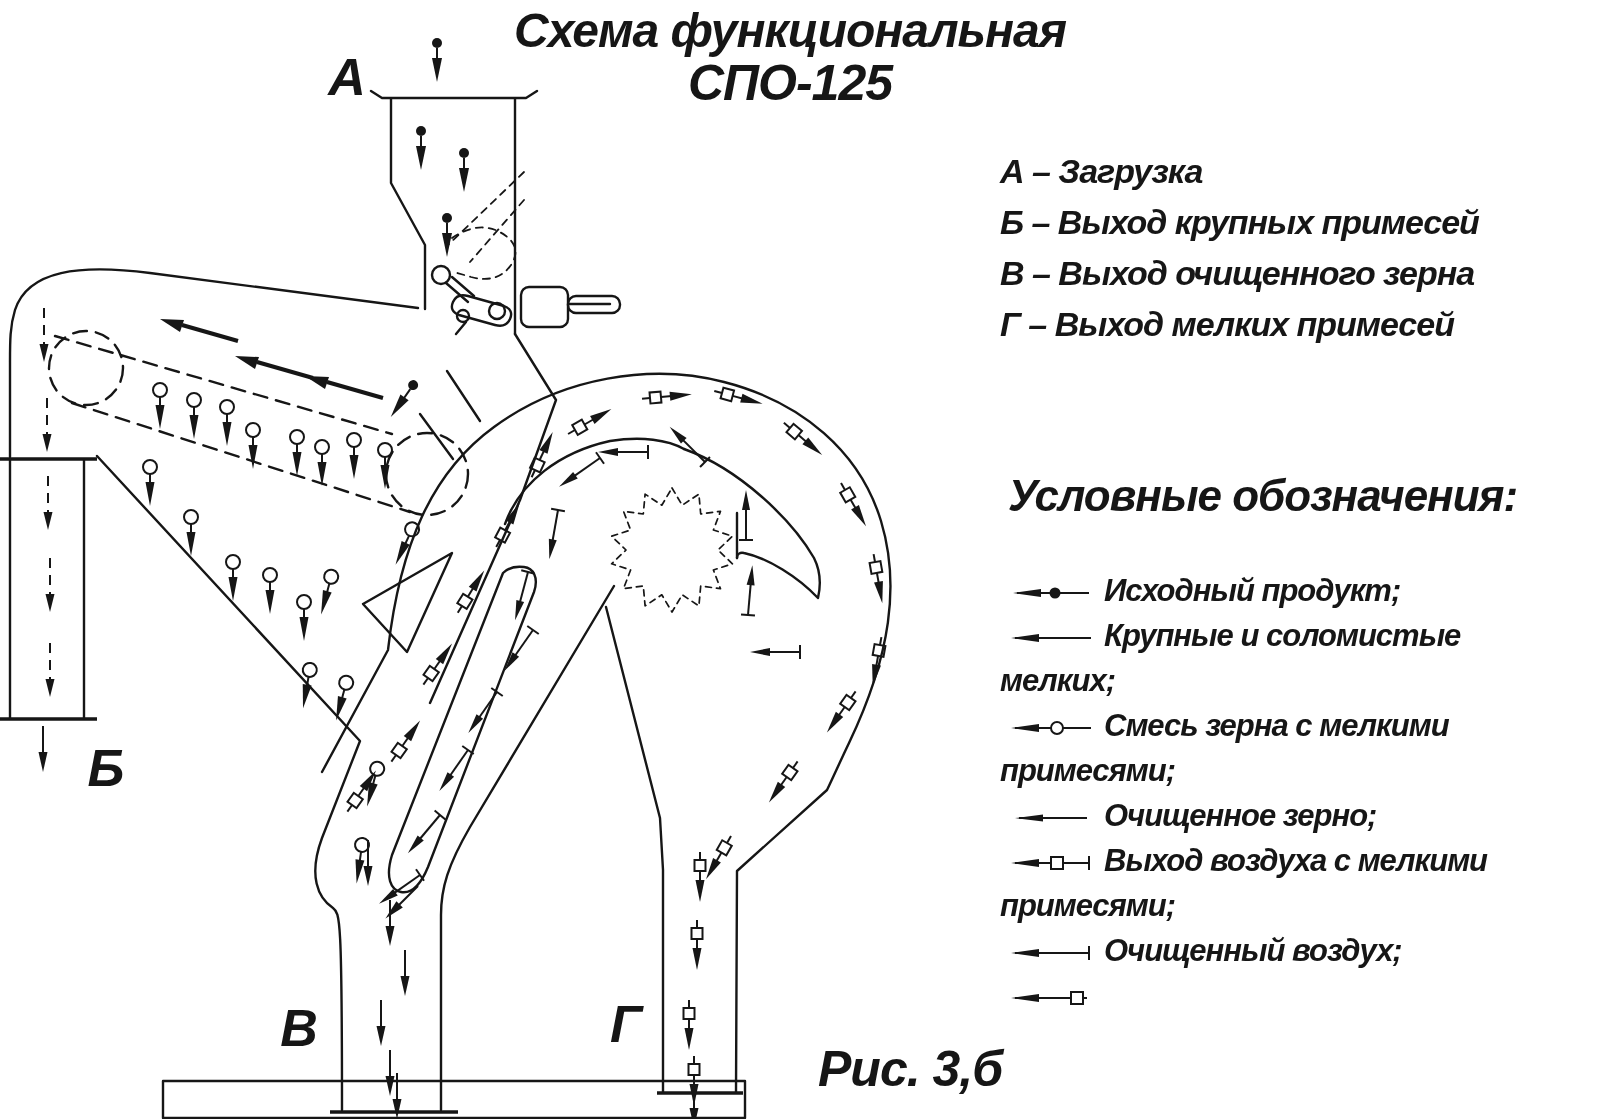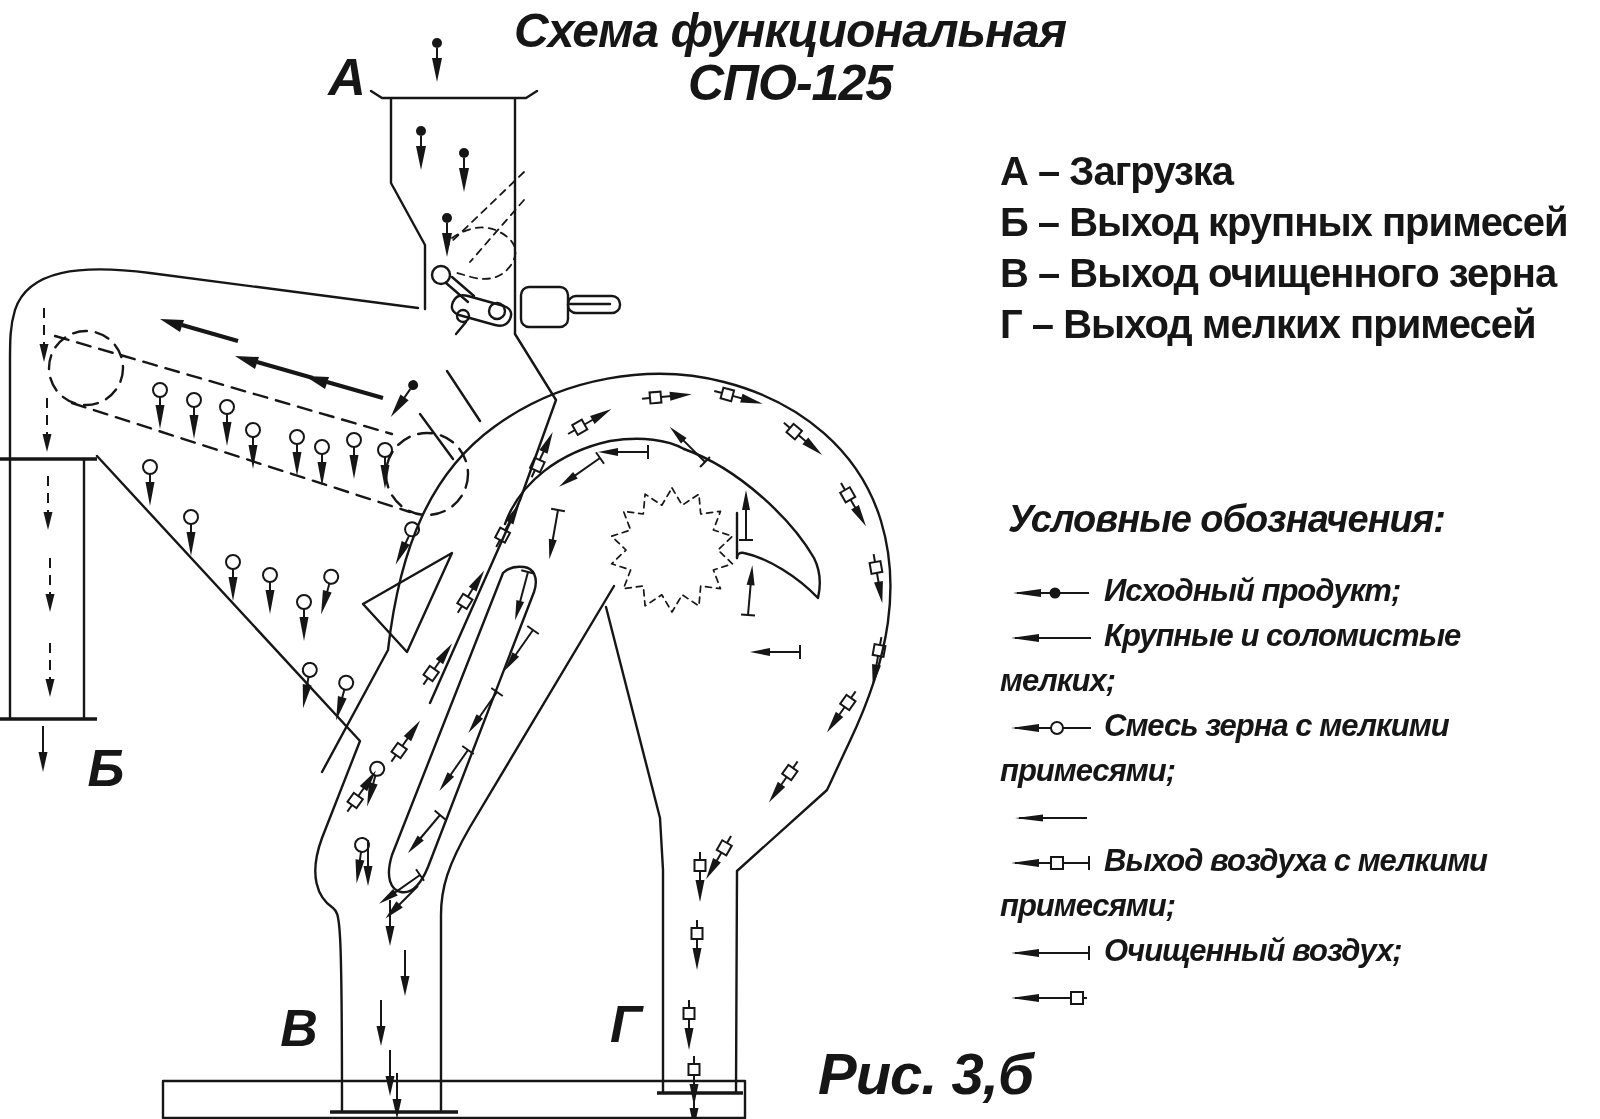--- a/index.html
+++ b/index.html
@@ -2,29 +2,29 @@
 <html><head>
 <meta charset="utf-8">
 <style>
   html,body{margin:0;padding:0;background:#e8e8e8;}
   .page{position:relative;width:1600px;height:1119px;background:#ffffff;overflow:hidden;
         font-family:"Liberation Sans",sans-serif;color:#161616;}
   .abs{position:absolute;}
   .title{left:430px;top:5px;width:720px;text-align:center;
          font-style:italic;font-weight:bold;font-size:48px;letter-spacing:-1px;line-height:52px;}
   .title .l2{font-size:50px;}
-  .port-legend{left:1000px;top:146px;font-weight:bold;
-               font-size:40px;letter-spacing:-1px;line-height:51px;white-space:nowrap;}
-  .sym-head{left:1008px;top:498px;font-style:italic;font-weight:bold;font-size:38px;letter-spacing:-1px;}
+  .port-legend{left:1000px;top:146px;font-style:italic;font-weight:bold;
+               font-size:34px;letter-spacing:-1px;line-height:51px;white-space:nowrap;}
+  .sym-head{left:1008px;top:471px;font-style:italic;font-weight:bold;font-size:44px;letter-spacing:-1px;}
   .sym-list{left:1000px;top:568px;width:580px;font-style:italic;font-weight:bold;
             font-size:31px;letter-spacing:-1px;line-height:45px;}
   .sym-item{display:block;}
   .sym-ico{display:inline-block;width:104px;vertical-align:middle;}
   .sym-ico svg{display:block;margin:0 auto;}
-  .caption{left:818px;top:1040px;font-style:italic;font-weight:bold;font-size:58px;letter-spacing:-1px;}
+  .caption{left:818px;top:1040px;font-style:italic;font-weight:bold;font-size:50px;letter-spacing:-1px;}
   svg text.port{font-family:"Liberation Sans",sans-serif;font-style:italic;font-weight:bold;
                 font-size:52px;fill:#161616;}
   .ink{stroke:#161616;fill:none;stroke-width:2.4;stroke-linecap:round;stroke-linejoin:round;}
   .ink-thick{stroke:#161616;fill:none;stroke-width:3.6;stroke-linecap:butt;}
   .dash{stroke-dasharray:14 9;}
   .dash2{stroke-dasharray:7 6;stroke-width:1.8;}
 </style>
 </head>
 <body>
 
@@ -263,21 +263,21 @@
           <line x1="6" y1="13" x2="82" y2="13" stroke="#161616" stroke-width="2"></line>
           <polygon points="2,13 30,9 30,17" fill="#161616"></polygon>
           <circle cx="48" cy="13" r="6" fill="#ffffff" stroke="#161616" stroke-width="2"></circle>
         </svg></span><span>Смесь зерна с мелкими примесями;</span>
     </div>
     <div class="sym-item">
       <span class="sym-ico">
         <svg width="86" height="26" viewBox="0 0 86 26">
           <line x1="10" y1="13" x2="78" y2="13" stroke="#161616" stroke-width="2"></line>
           <polygon points="6,13 34,9.5 34,16.5" fill="#161616"></polygon>
-        </svg></span>
+        </svg></span><span>Очищенное зерно;</span>
     </div>
     <div class="sym-item">
       <span class="sym-ico">
         <svg width="86" height="26" viewBox="0 0 86 26">
           <line x1="6" y1="13" x2="80" y2="13" stroke="#161616" stroke-width="2"></line>
           <polygon points="2,13 30,9 30,17" fill="#161616"></polygon>
           <rect x="42" y="7" width="12" height="12" fill="#ffffff" stroke="#161616" stroke-width="2"></rect>
           <line x1="80" y1="6" x2="80" y2="20" stroke="#161616" stroke-width="2"></line>
         </svg></span><span>Выход воздуха с мелкими примесями;</span>
     </div>

